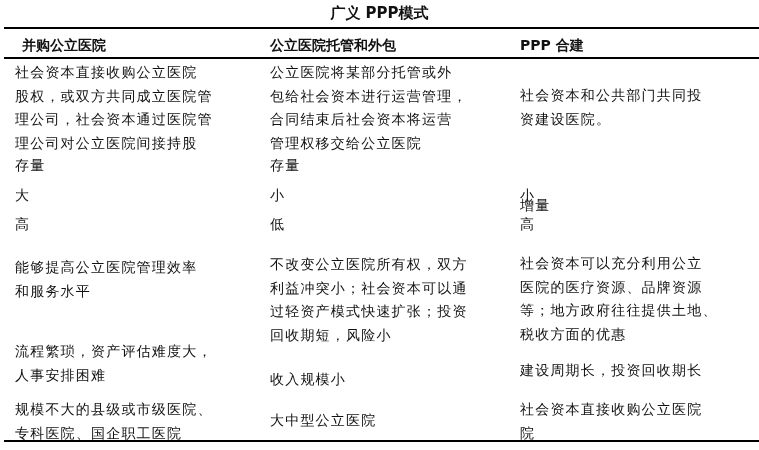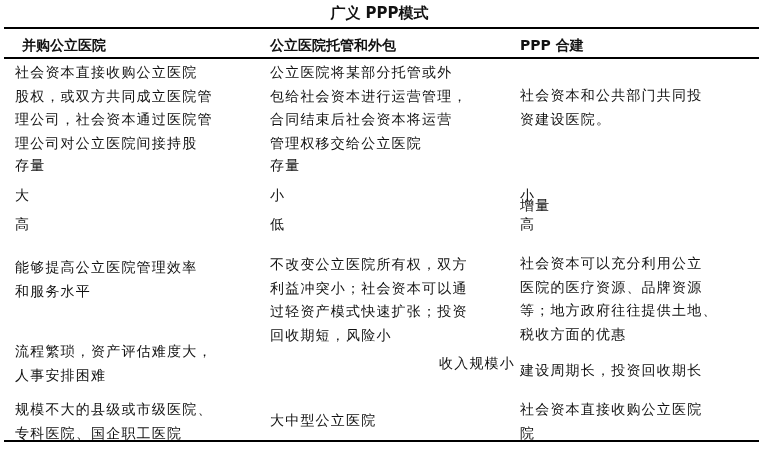--- a/index.html
+++ b/index.html
@@ -59,21 +59,21 @@
 利益冲突小；社会资本可以通
 过轻资产模式快速扩张；投资
 回收期短，风险小</div>
   <div class="cell c3" style="top:252px;">社会资本可以充分利用公立
 医院的医疗资源、品牌资源
 等；地方政府往往提供土地、
 税收方面的优惠</div>
 
   <div class="cell c1" style="top:340px;">流程繁琐，资产评估难度大，
 人事安排困难</div>
-  <div class="cell c2" style="top:352px;text-align:right;">收入规模小</div>
+  <div class="cell c2" style="top:368px;">收入规模小</div>
   <div class="cell c3" style="top:352px;margin-top:7px;">建设周期长，投资回收期长</div>
 
   <div class="cell c1" style="top:398px;">规模不大的县级或市级医院、
 专科医院、国企职工医院</div>
   <div class="cell c2" style="top:409px;">大中型公立医院</div>
   <div class="cell c3" style="top:398px;">社会资本直接收购公立医院
 院</div>
 
   <div class="rule-bottom"></div>
 </div>

